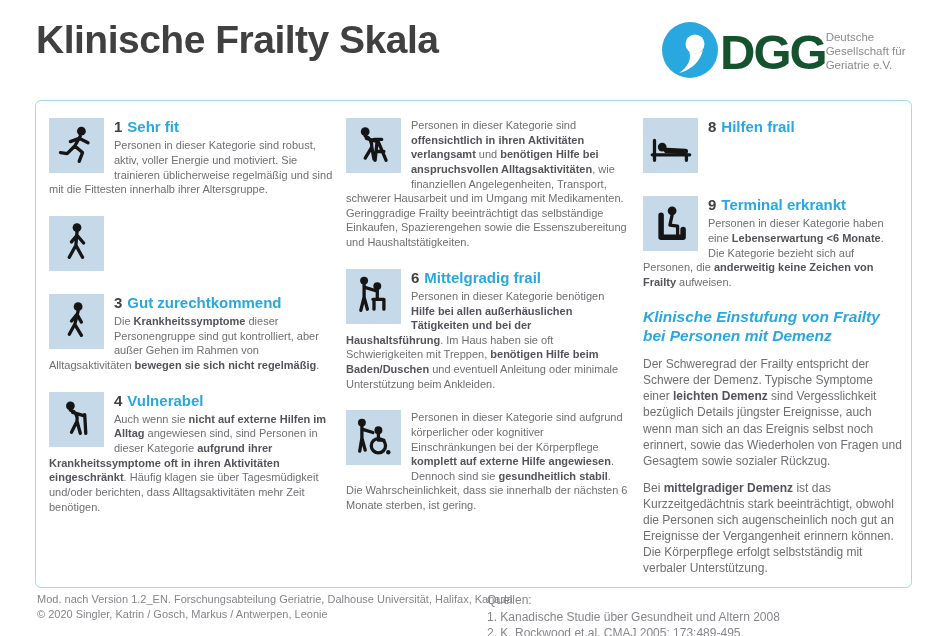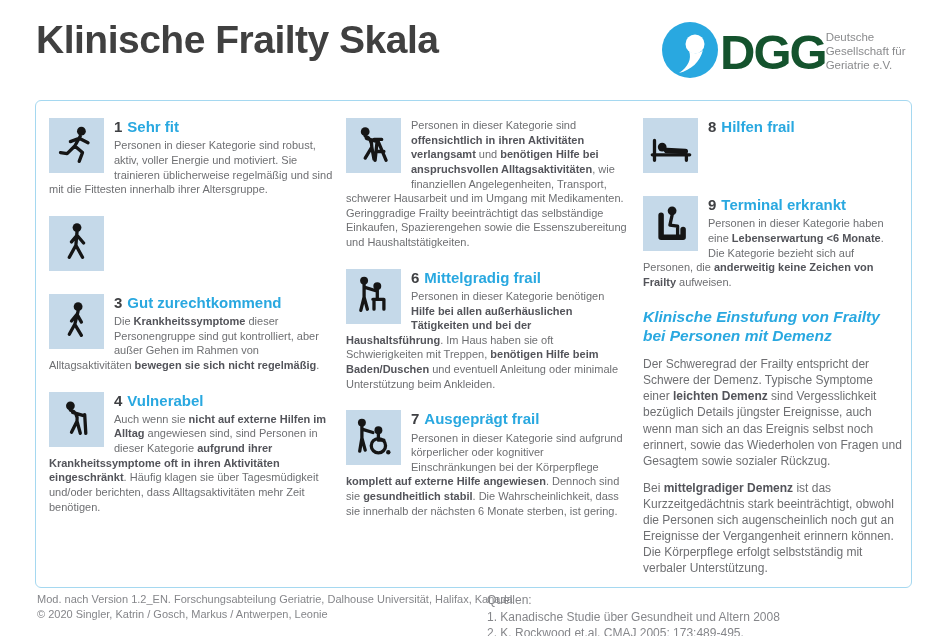--- a/index.html
+++ b/index.html
@@ -149,23 +149,20 @@
       <span class="icon-box">
         <svg viewBox="0 0 40 40">
           <circle class="pict-fill" cx="9" cy="6" r="3.6"></circle>
           <path class="pict" d="M9 9 L9 20 M9 20 L7 32 M9 20 L12 31 M9 12 L19 15"></path>
           <circle class="pict-fill" cx="24" cy="13" r="3.6"></circle>
           <path class="pict" d="M24 16 L24 22 L29 22"></path>
           <circle class="pict" cx="24" cy="27" r="6.5"></circle>
           <circle class="pict-fill" cx="33" cy="33" r="2"></circle>
         </svg>
       </span>
-      <p class="item-head">
-        <span class="item-num">7</span><span class="item-title">Ausgeprägt frail</span>
-      </p>
       <p class="item-text">Personen in dieser Kategorie sind aufgrund körperlicher oder kognitiver Einschränkungen bei der Körperpflege <b>komplett auf externe Hilfe angewiesen</b>. Dennoch sind sie <b>gesundheitlich stabil</b>. Die Wahrscheinlichkeit, dass sie innerhalb der nächsten 6 Monate sterben, ist gering.</p>
     </div>
 
   </div>
 
   <div class="col3">
 
     <div class="item">
       <span class="icon-box">
         <svg viewBox="0 0 40 40">

